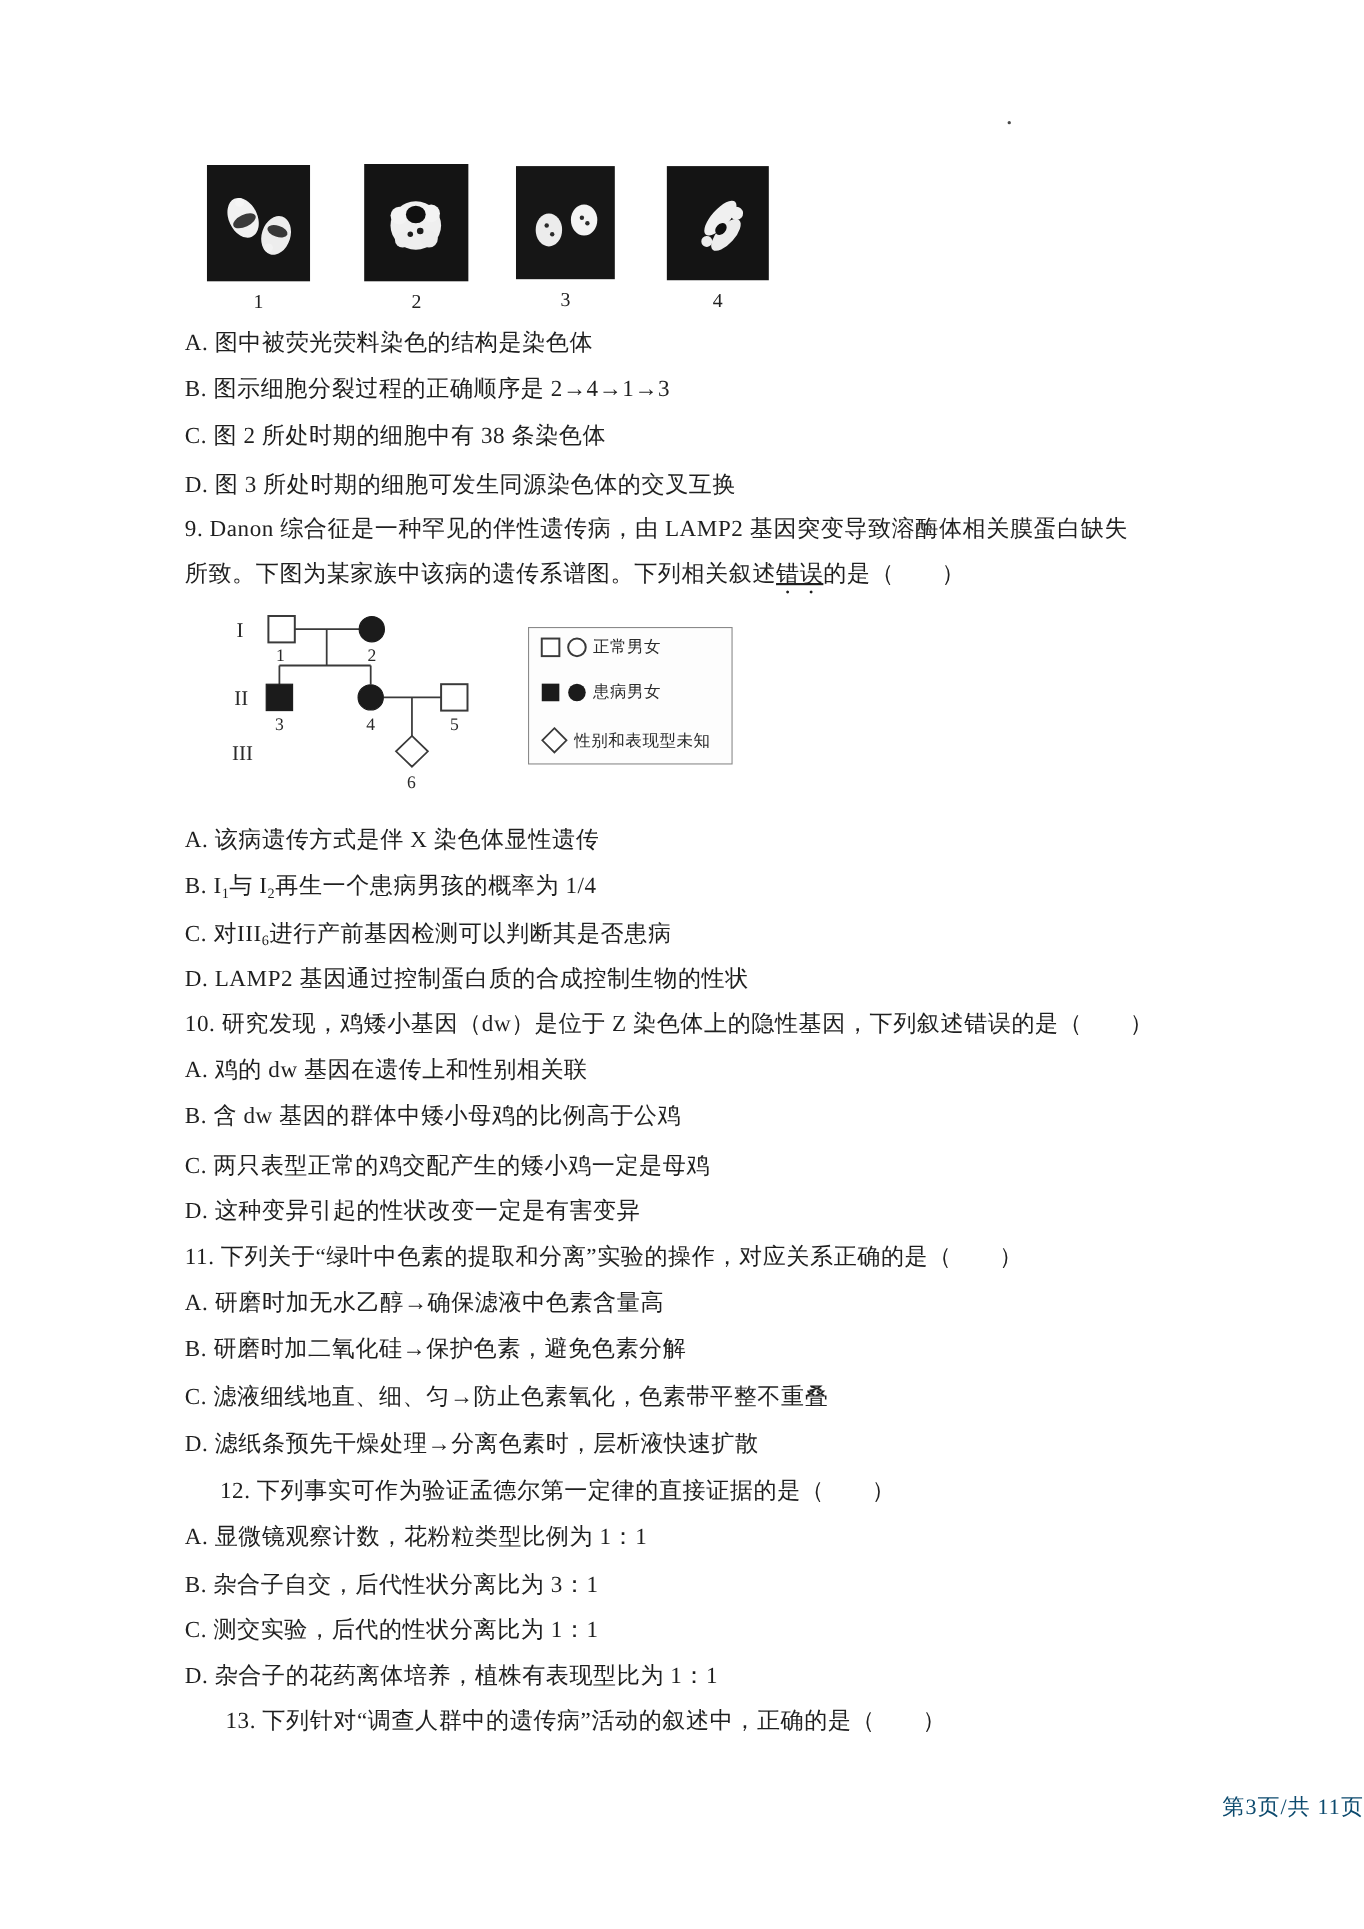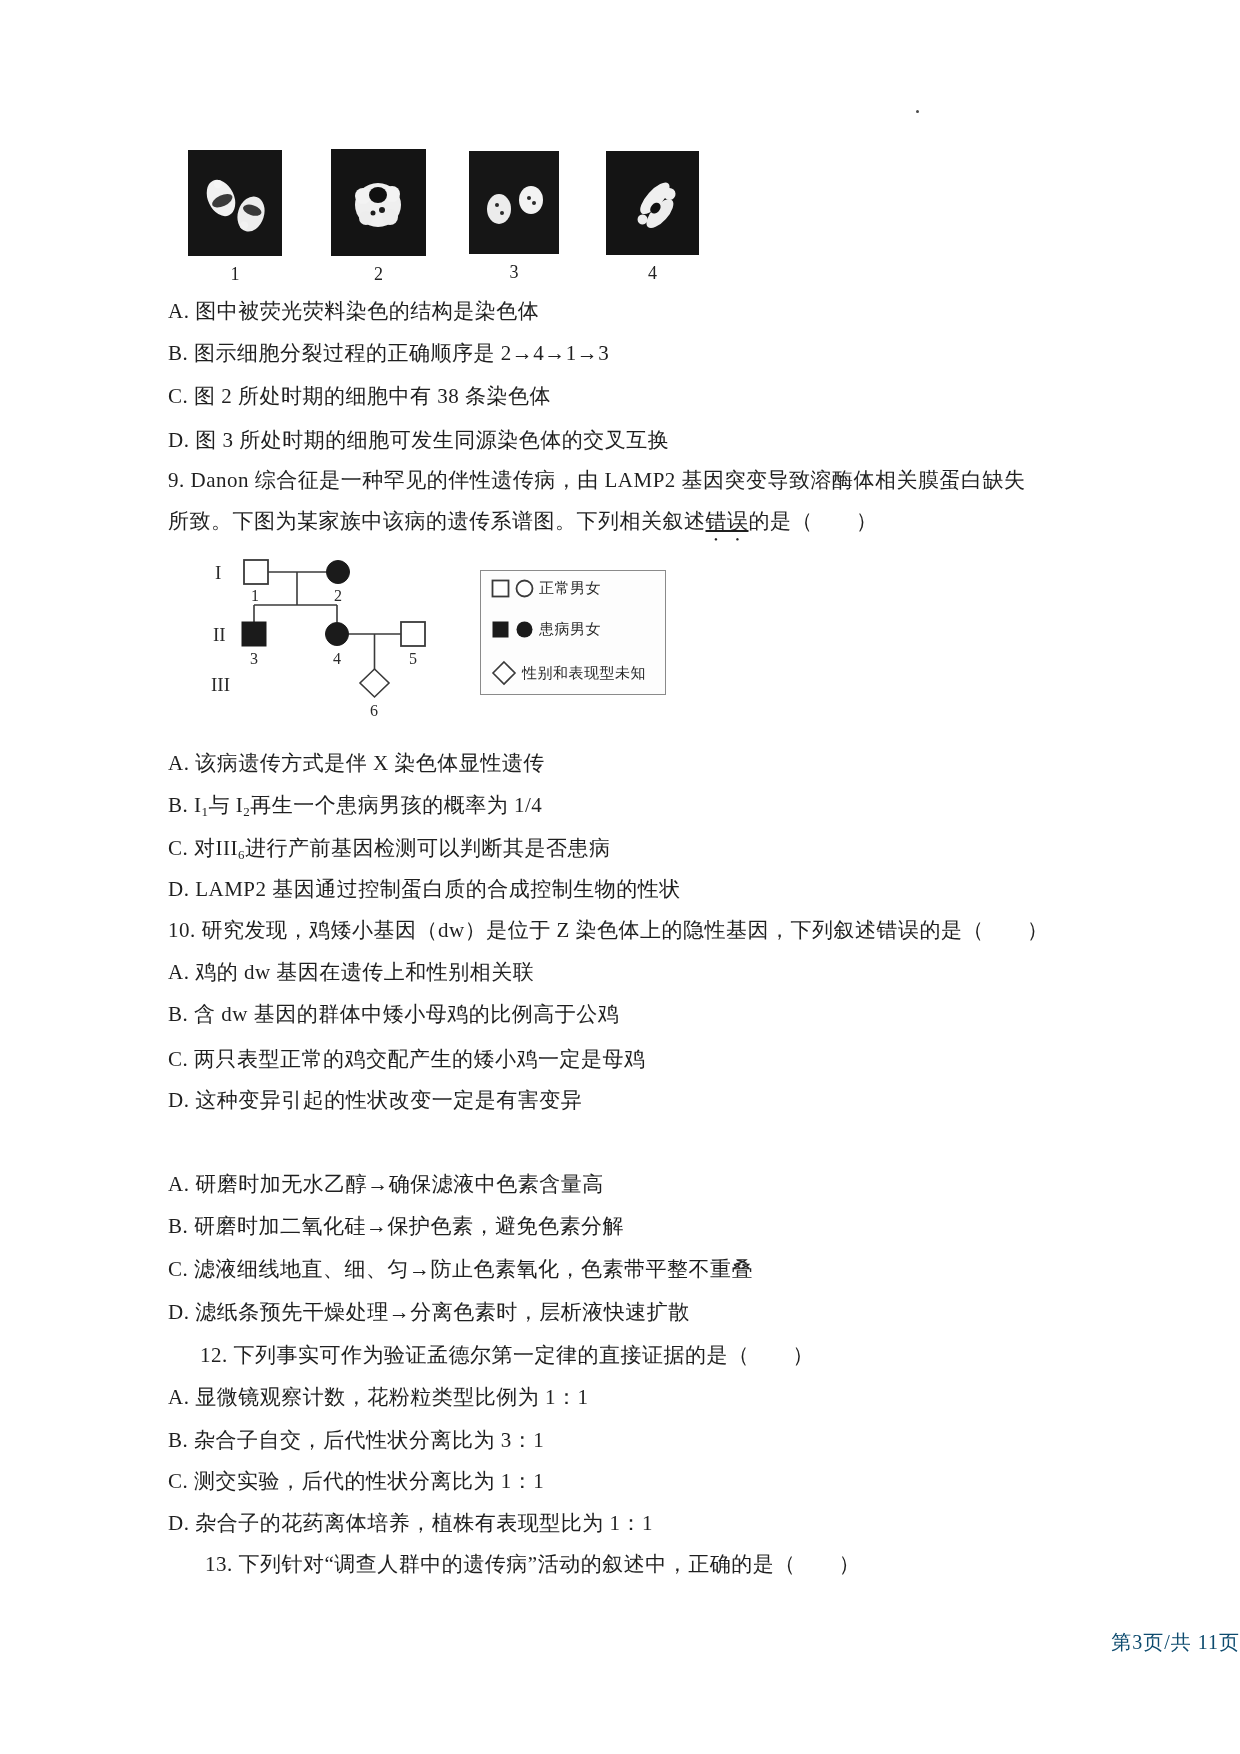--- a/index.html
+++ b/index.html
@@ -193,20 +193,21 @@
   <div class="t" style="top:792px;"><span>B. I</span><span class="sub">1</span><span>与 I</span><span class="sub">2</span><span>再生一个患病男孩的概率为 1/4</span></div>
   <div class="t" style="top:835px;"><span>C. 对III</span><span class="sub">6</span><span>进行产前基因检测可以判断其是否患病</span></div>
   <div class="t" style="top:876px;">D. LAMP2 基因通过控制蛋白质的合成控制生物的性状</div>
 
   <div class="t" style="top:917px;">10. 研究发现，鸡矮小基因（dw）是位于 Z 染色体上的隐性基因，下列叙述错误的是（　　）</div>
   <div class="t" style="top:959px;">A. 鸡的 dw 基因在遗传上和性别相关联</div>
   <div class="t" style="top:1001px;">B. 含 dw 基因的群体中矮小母鸡的比例高于公鸡</div>
   <div class="t" style="top:1046px;">C. 两只表型正常的鸡交配产生的矮小鸡一定是母鸡</div>
   <div class="t" style="top:1087px;">D. 这种变异引起的性状改变一定是有害变异</div>
 
+  <div class="t" style="top:1129px;">11. 下列关于“绿叶中色素的提取和分离”实验的操作，对应关系正确的是（　　）</div>
   <div class="t" style="top:1171px;">A. 研磨时加无水乙醇→确保滤液中色素含量高</div>
   <div class="t" style="top:1213px;">B. 研磨时加二氧化硅→保护色素，避免色素分解</div>
   <div class="t" style="top:1256px;">C. 滤液细线地直、细、匀→防止色素氧化，色素带平整不重叠</div>
   <div class="t" style="top:1299px;">D. 滤纸条预先干燥处理→分离色素时，层析液快速扩散</div>
 
   <div class="t" style="top:1342px;margin-left:32px;">12. 下列事实可作为验证孟德尔第一定律的直接证据的是（　　）</div>
   <div class="t" style="top:1384px;">A. 显微镜观察计数，花粉粒类型比例为 1：1</div>
   <div class="t" style="top:1427px;">B. 杂合子自交，后代性状分离比为 3：1</div>
   <div class="t" style="top:1468px;">C. 测交实验，后代的性状分离比为 1：1</div>
   <div class="t" style="top:1510px;">D. 杂合子的花药离体培养，植株有表现型比为 1：1</div>

